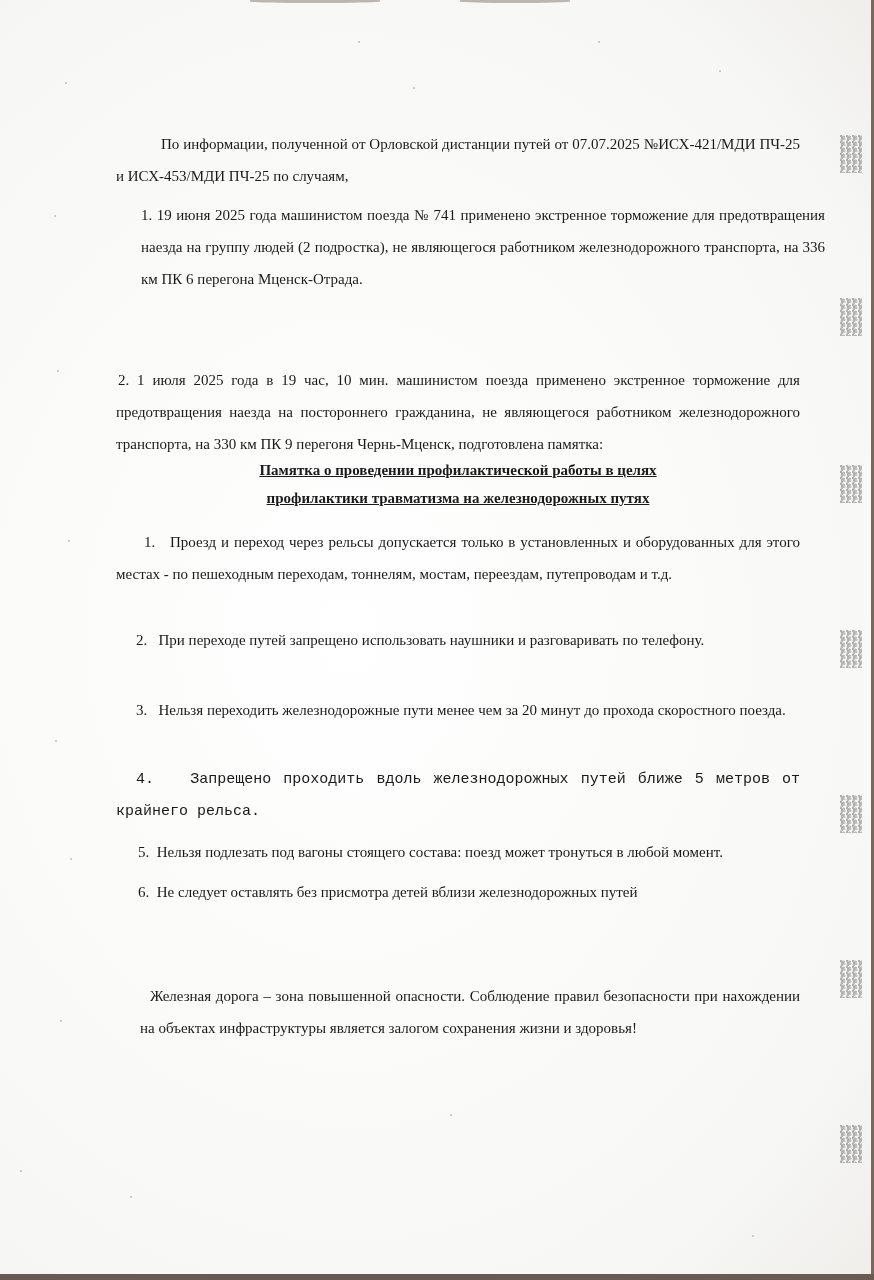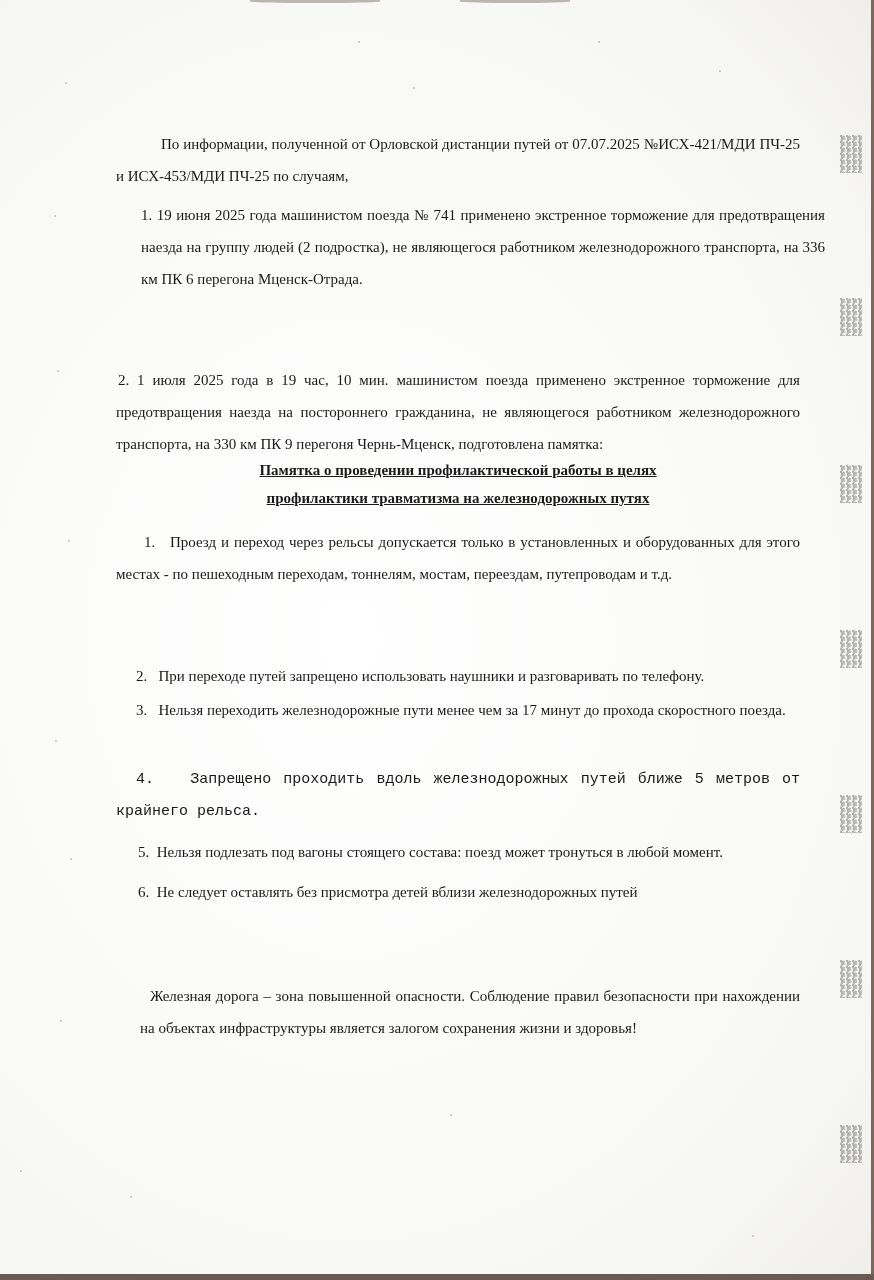--- a/index.html
+++ b/index.html
@@ -76,26 +76,26 @@
 
   <div class="title" style="top:456px;">
     <div>Памятка о проведении профилактической работы в целях</div>
     <div>профилактики травматизма на железнодорожных путях</div>
   </div>
 
   <div class="block" style="top:526px;">
     <p style="text-indent:28px;"><span>1.</span>&nbsp;&nbsp;&nbsp;<span>Проезд и переход через рельсы допускается только в установленных и оборудованных для этого местах - по пешеходным переходам, тоннелям, мостам, переездам, путепроводам и т.д.</span></p>
   </div>
 
-  <div class="block" style="top:660px;">
+  <div class="block" style="top:624px;">
     <p style="text-indent:20px;"><span>2.</span>&nbsp;&nbsp;&nbsp;<span>При переходе путей запрещено  использовать наушники и разговаривать по телефону.</span></p>
   </div>
 
   <div class="block" style="top:694px;">
-    <p style="text-indent:20px;"><span>3.</span>&nbsp;&nbsp;&nbsp;<span>Нельзя переходить железнодорожные пути менее чем за 17 минут до прохода скоростного поезда.</span></p>
+    <p style="text-indent:20px;"><span>3.</span>&nbsp;&nbsp;&nbsp;<span>Нельзя переходить железнодорожные пути менее чем за 20 минут до прохода скоростного поезда.</span></p>
   </div>
 
   <div class="block" style="top:764px;font-family:Liberation Mono, monospace;">
     <p style="text-indent:20px;"><span>4.</span>&nbsp;&nbsp;&nbsp;<span>Запрещено проходить вдоль железнодорожных путей ближе 5 метров от крайнего рельса.</span></p>
   </div>
 
   <div class="block" style="top:836px;">
     <p style="text-indent:22px;"><span>5.</span>&nbsp;&nbsp;<span>Нельзя подлезать под вагоны стоящего состава: поезд может тронуться в любой момент.</span></p>
   </div>
 

